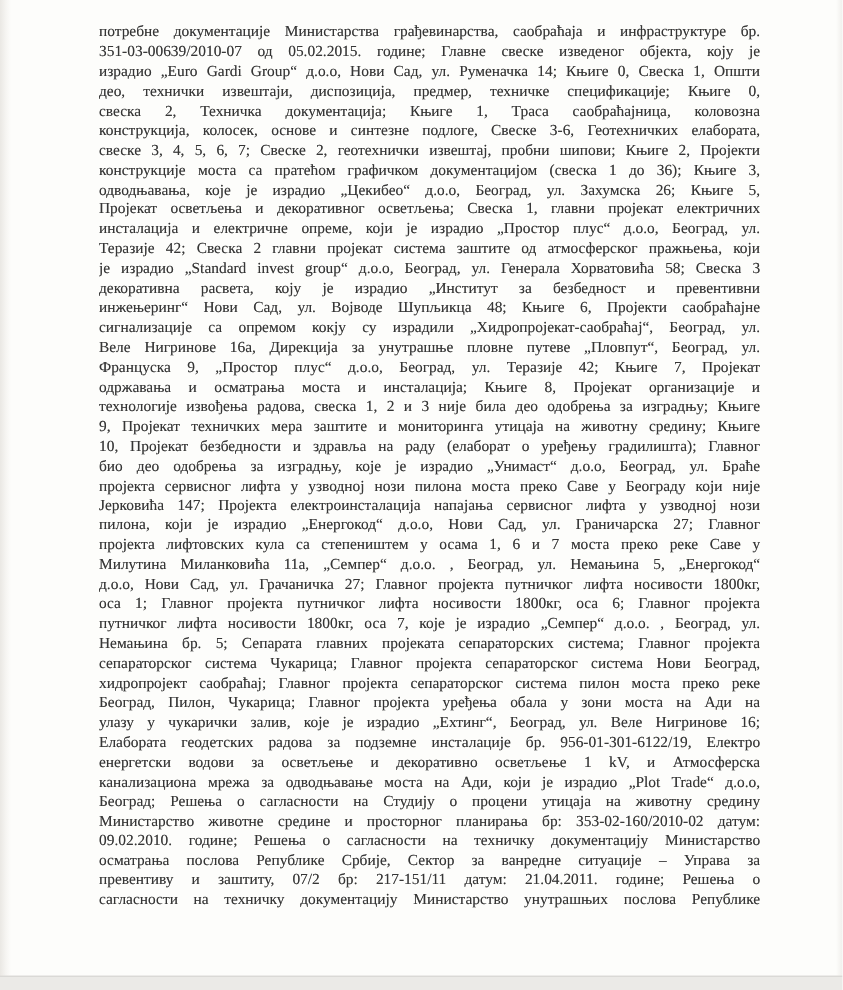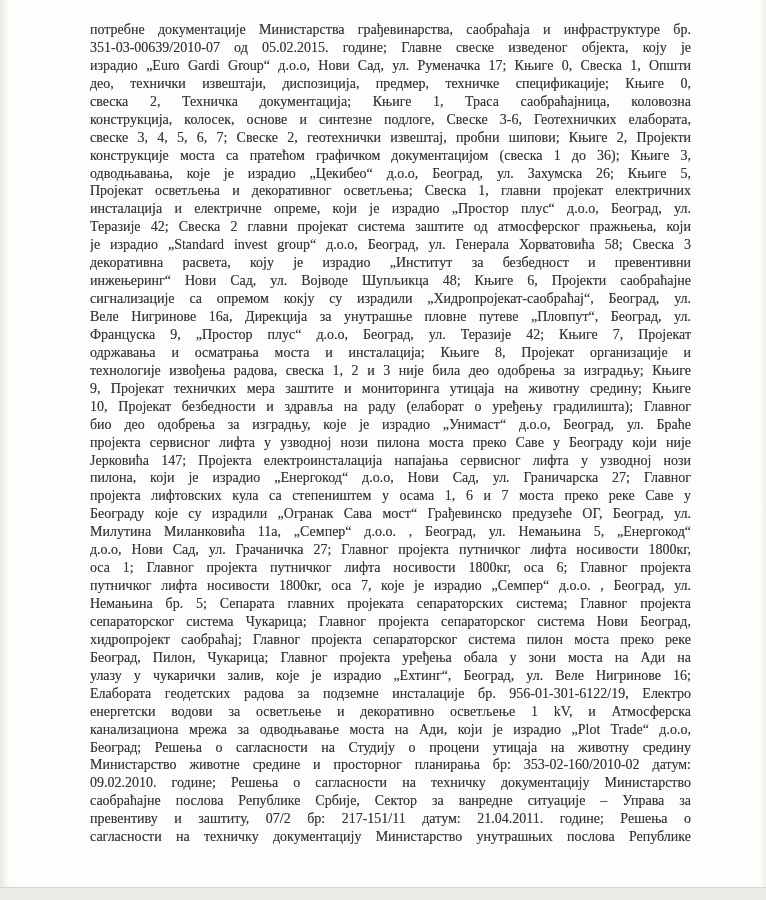--- a/index.html
+++ b/index.html
@@ -61,21 +61,21 @@
     white-space: normal;
   }
 </style>
 </head>
 <body>
 
 <div class="page">
   <div class="text-block">
       <div class="line">потребне документације Министарства грађевинарства, саобраћаја и инфраструктуре бр.</div>
       <div class="line">351-03-00639/2010-07 од 05.02.2015. године; Главне свеске изведеног објекта, коју је</div>
-      <div class="line">израдио „Euro Gardi Group“ д.о.о, Нови Сад, ул. Руменачка 17; Књиге 0, Свеска 1, Општи</div>
+      <div class="line">израдио „Euro Gardi Group“ д.о.о, Нови Сад, ул. Руменачка 14; Књиге 0, Свеска 1, Општи</div>
       <div class="line">део, технички извештаји, диспозиција, предмер, техничке спецификације; Књиге 0,</div>
       <div class="line">свеска 2, Техничка документација; Књиге 1, Траса саобраћајница, коловозна</div>
       <div class="line">конструкција, колосек, основе и синтезне подлоге, Свеске 3-6, Геотехничких елабората,</div>
       <div class="line">свеске 3, 4, 5, 6, 7; Свеске 2, геотехнички извештај, пробни шипови; Књиге 2, Пројекти</div>
       <div class="line">конструкције моста са пратећом графичком документацијом (свеска 1 до 36); Књиге 3,</div>
       <div class="line">одводњавања, које је израдио „Цекибео“ д.о.о, Београд, ул. Захумска 26; Књиге 5,</div>
       <div class="line">Пројекат осветљења и декоративног осветљења; Свеска 1, главни пројекат електричних</div>
       <div class="line">инсталација и електричне опреме, који је израдио „Простор плус“ д.о.о, Београд, ул.</div>
       <div class="line">Теразије 42; Свеска 2 главни пројекат система заштите од атмосферског пражњења, који</div>
       <div class="line">је израдио „Standard invest group“ д.о.о, Београд, ул. Генерала Хорватовића 58; Свеска 3</div>
@@ -86,34 +86,33 @@
       <div class="line">Француска 9, „Простор плус“ д.о.о, Београд, ул. Теразије 42; Књиге 7, Пројекат</div>
       <div class="line">одржавања и осматрања моста и инсталација; Књиге 8, Пројекат организације и</div>
       <div class="line">технологије извођења радова, свеска 1, 2 и 3 није била део одобрења за изградњу; Књиге</div>
       <div class="line">9, Пројекат техничких мера заштите и мониторинга утицаја на животну средину; Књиге</div>
       <div class="line">10, Пројекат безбедности и здравља на раду (елаборат о уређењу градилишта); Главног</div>
       <div class="line">био део одобрења за изградњу, које је израдио „Унимаст“ д.о.о, Београд, ул. Браће</div>
       <div class="line">пројекта сервисног лифта у узводној нози пилона моста преко Саве у Београду који није</div>
       <div class="line">Јерковића 147; Пројекта електроинсталација напајања сервисног лифта у узводној нози</div>
       <div class="line">пилона, који је израдио „Енергокод“ д.о.о, Нови Сад, ул. Граничарска 27; Главног</div>
       <div class="line">пројекта лифтовских кула са степеништем у осама 1, 6 и 7 моста преко реке Саве у</div>
-      <div class="line">Београду које су израдили „Огранак Сава мост“ Грађевинско предузеће ОГ, Београд, ул.</div>
       <div class="line">Милутина Миланковића 11а, „Семпер“ д.о.о. , Београд, ул. Немањина 5, „Енергокод“</div>
       <div class="line">д.о.о, Нови Сад, ул. Грачаничка 27; Главног пројекта путничког лифта носивости 1800кг,</div>
       <div class="line">оса 1; Главног пројекта путничког лифта носивости 1800кг, оса 6; Главног пројекта</div>
       <div class="line">путничког лифта носивости 1800кг, оса 7, које је израдио „Семпер“ д.о.о. , Београд, ул.</div>
       <div class="line">Немањина бр. 5; Сепарата главних пројеката сепараторских система; Главног пројекта</div>
       <div class="line">сепараторског система Чукарица; Главног пројекта сепараторског система Нови Београд,</div>
       <div class="line">хидропројект саобраћај; Главног пројекта сепараторског система пилон моста преко реке</div>
       <div class="line">Београд, Пилон, Чукарица; Главног пројекта уређења обала у зони моста на Ади на</div>
       <div class="line">улазу у чукарички залив, које је израдио „Ехтинг“, Београд, ул. Веле Нигринове 16;</div>
       <div class="line">Елабората геодетских радова за подземне инсталације бр. 956-01-301-6122/19, Електро</div>
       <div class="line">енергетски водови за осветљење и декоративно осветљење 1 kV, и Атмосферска</div>
       <div class="line">канализациона мрежа за одводњавање моста на Ади, који је израдио „Plot Trade“ д.о.о,</div>
       <div class="line">Београд; Решења о сагласности на Студију о процени утицаја на животну средину</div>
       <div class="line">Министарство животне средине и просторног планирања бр: 353-02-160/2010-02 датум:</div>
       <div class="line">09.02.2010. године; Решења о сагласности на техничку документацију Министарство</div>
-      <div class="line">саобраћајне послова Републике Србије, Сектор за ванредне ситуације – Управа за</div>
+      <div class="line">осматрања послова Републике Србије, Сектор за ванредне ситуације – Управа за</div>
       <div class="line">превентиву и заштиту, 07/2 бр: 217-151/11 датум: 21.04.2011. године; Решења о</div>
       <div class="line">сагласности на техничку документацију Министарство унутрашњих послова Републике</div>
     </div>
   <div class="bottom-bar"></div>
 </div>
 
 </body></html>

